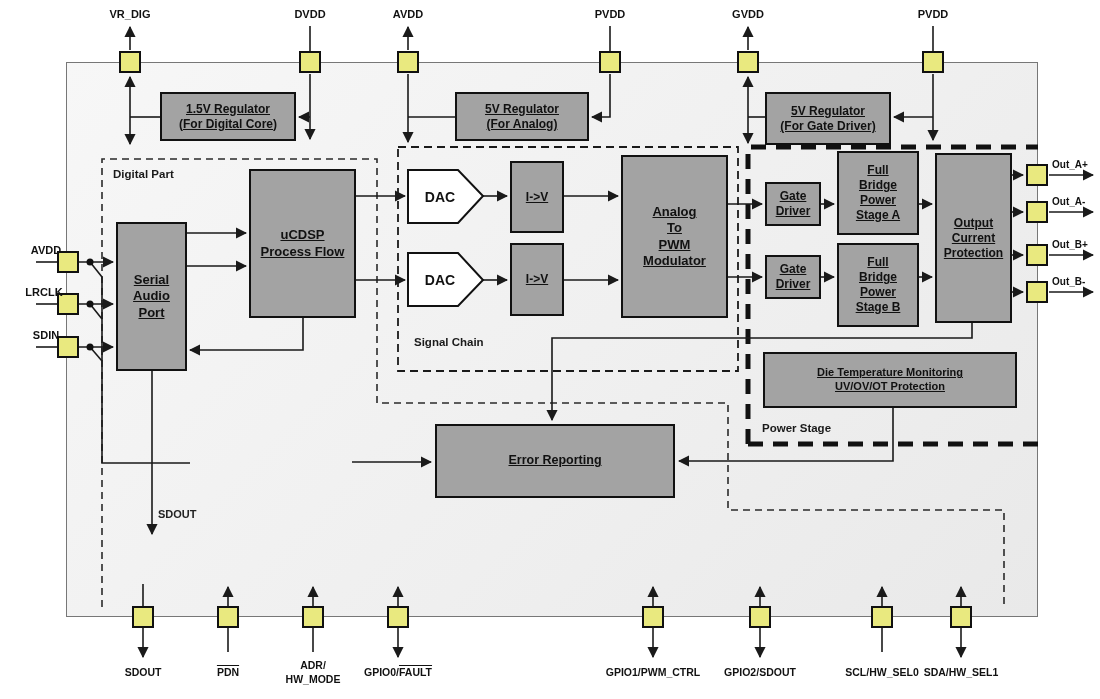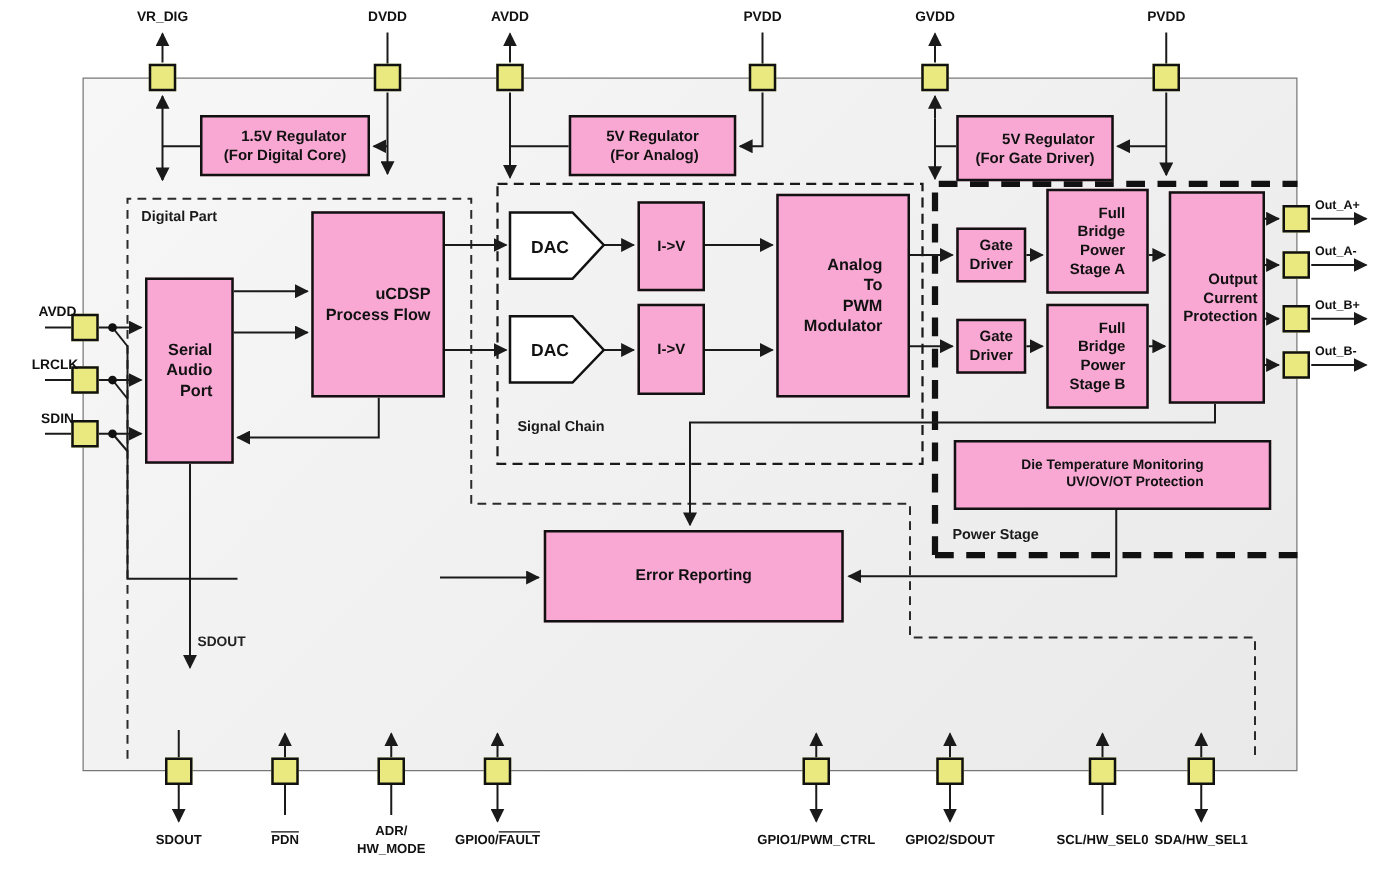--- a/index.html
+++ b/index.html
@@ -7,23 +7,23 @@
     position:relative;width:1100px;height:699px;background:#ffffff;overflow:hidden;
     font-family:"Liberation Sans", sans-serif;color:#111;
   }
   #chip{
     position:absolute;left:66px;top:62px;width:972px;height:555px;
     background:linear-gradient(135deg,#f7f7f7 0%,#efefef 60%,#e9e9e9 100%);
     border:1.5px solid #777;box-sizing:border-box;
   }
   svg.wires{position:absolute;left:0;top:0;width:1100px;height:699px;}
   .box{
-    position:absolute;background:#f9a8d4;border:2px solid #111;box-sizing:border-box;
-    display:flex;align-items:center;justify-content:center;text-align:right;
-    font-weight:bold;font-size:12px;line-height:1.25;white-space:pre-line;
+    position:absolute;background:#a3a3a3;border:2px solid #111;box-sizing:border-box;
+    display:flex;align-items:center;justify-content:center;text-align:center;
+    font-weight:bold;font-size:12px;line-height:1.25;white-space:pre-line;text-decoration:underline;
   }
   .pin{
     position:absolute;width:22px;height:22px;background:#e9e97f;border:2px solid #111;
     box-sizing:border-box;
   }
   .pinlabel{position:absolute;font-weight:bold;font-size:11px;text-align:center;white-space:nowrap;}
   .netlabel{position:absolute;font-weight:bold;font-size:11px;color:#222;white-space:nowrap;}
   .seclabel{position:absolute;font-weight:bold;font-size:11.5px;color:#1a1a1a;white-space:nowrap;}
   .outlabel{position:absolute;font-weight:bold;font-size:10px;white-space:nowrap;}
   .bplabel{position:absolute;font-weight:bold;font-size:10.5px;text-align:center;transform:translateX(-50%);line-height:1.3;white-space:nowrap;}

